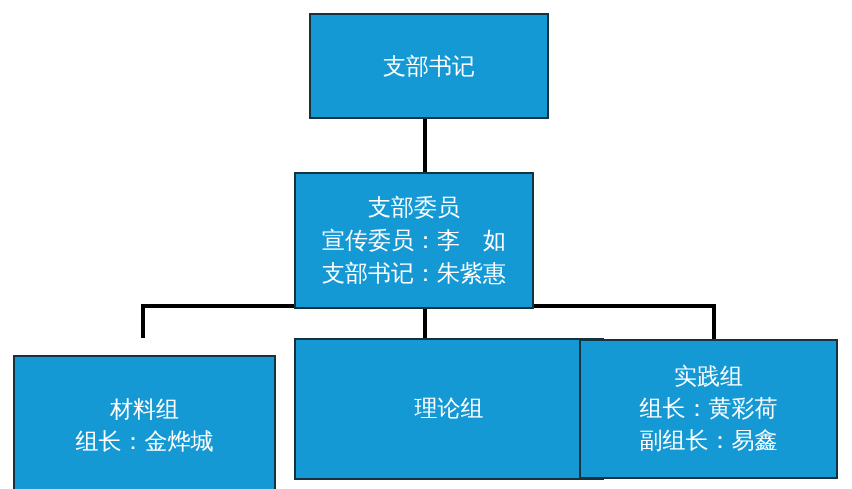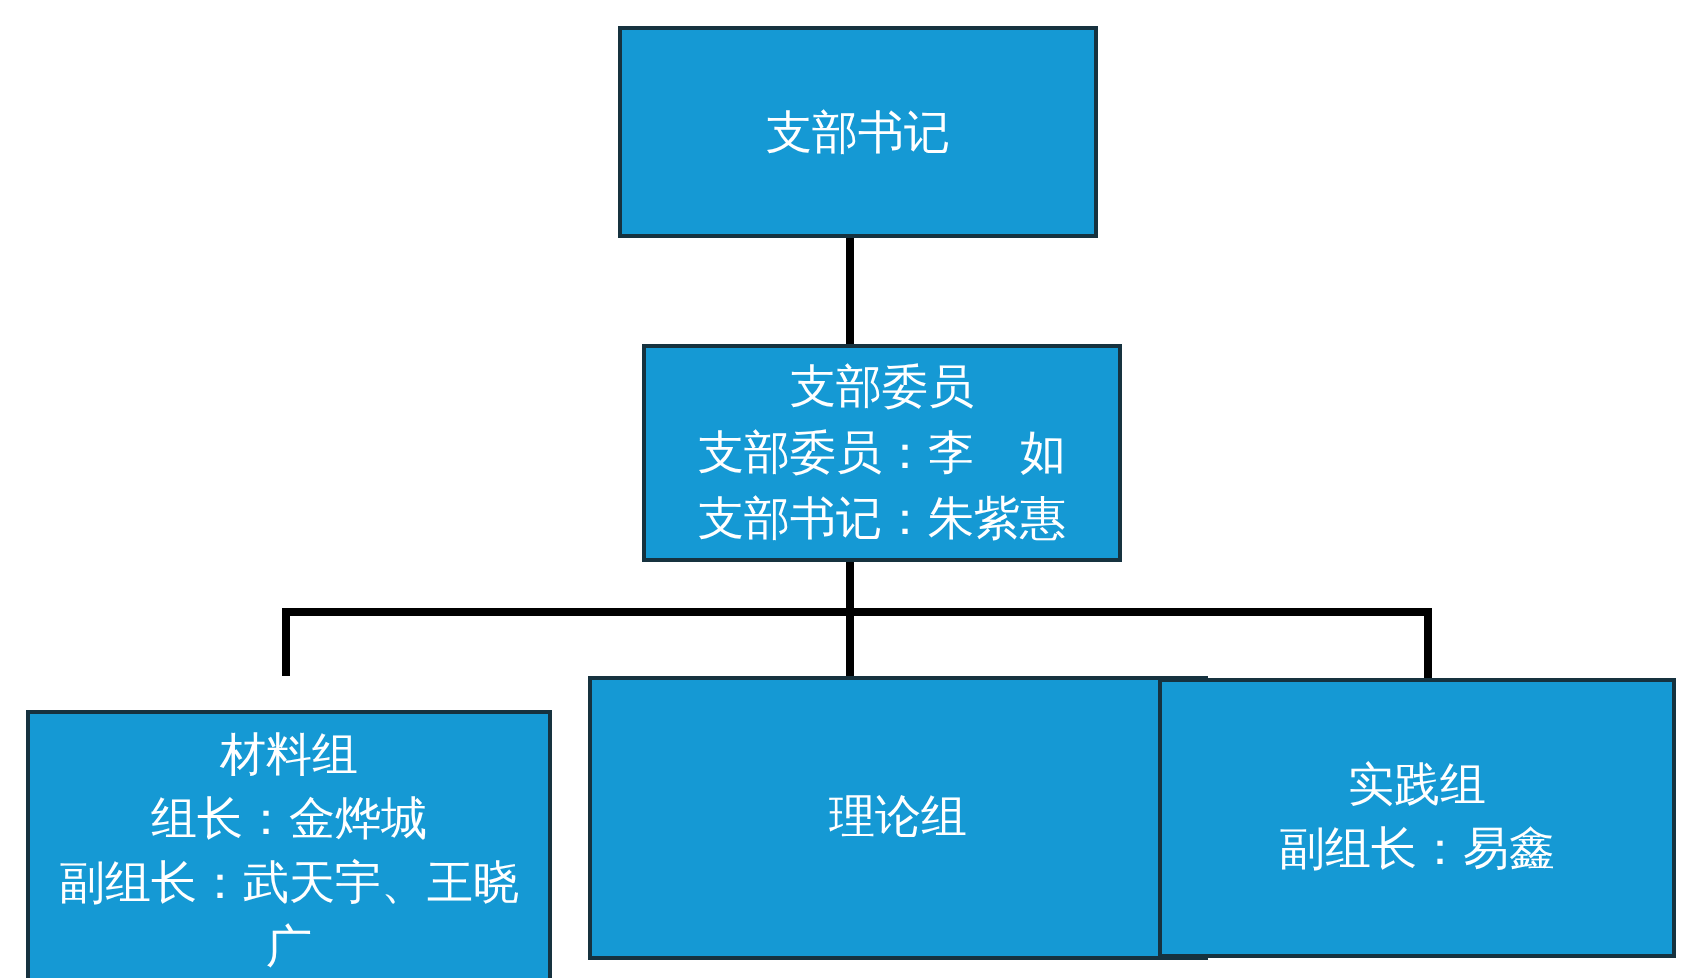--- a/index.html
+++ b/index.html
@@ -27,21 +27,21 @@
     align-items: center;
     text-align: center;
     font-size: 23px;
     padding: 4px 10px;
   }
   .box .line {
     line-height: 33px;
     width: 100%;
   }
   .box-secretary { left: 309px; top: 13px;  width: 240px; height: 106px; gap: 11px; }
-  .box-committee { left: 321px; top: 172px; width: 240px; height: 109px; }
+  .box-committee { left: 294px; top: 172px; width: 240px; height: 137px; }
   .box-group-1   { left: 13px;  top: 355px; width: 263px; height: 141px; }
   .box-group-2   { left: 294px; top: 338px; width: 310px; height: 142px; }
   .box-group-3   { left: 579px; top: 339px; width: 259px; height: 140px; align-items: flex-end; }
   .box-group-1 .line, .box-group-2 .line, .box-group-3 .line { line-height: 32px; }
 
   .conn {
     position: absolute;
     background: var(--connector, #000000);
   }
   .conn-v-top    { left: 423px; top: 119px; width: 4px;   height: 55px; }
@@ -62,32 +62,32 @@
   <div class="conn conn-drop-l"></div>
   <div class="conn conn-drop-c"></div>
   <div class="conn conn-drop-r"></div>
 
   <div class="box box-secretary">
     <div class="line">支部书记</div>
   </div>
 
   <div class="box box-committee">
     <div class="line">支部委员</div>
-    <div class="line">支部委员：李　如</div>
+    <div class="line">宣传委员：李　如</div>
     <div class="line">支部书记：朱紫惠</div>
   </div>
 
   <div class="box box-group-1">
     <div class="line">材料组</div>
     <div class="line">组长：金烨城</div>
-    <div class="line">副组长：武天宇、王晓广</div>
   </div>
 
   <div class="box box-group-2">
     <div class="line">理论组</div>
   </div>
 
   <div class="box box-group-3">
     <div class="line">实践组</div>
+    <div class="line">组长：黄彩荷</div>
     <div class="line">副组长：易鑫</div>
   </div>
 
 </div>
 
 </body></html>

